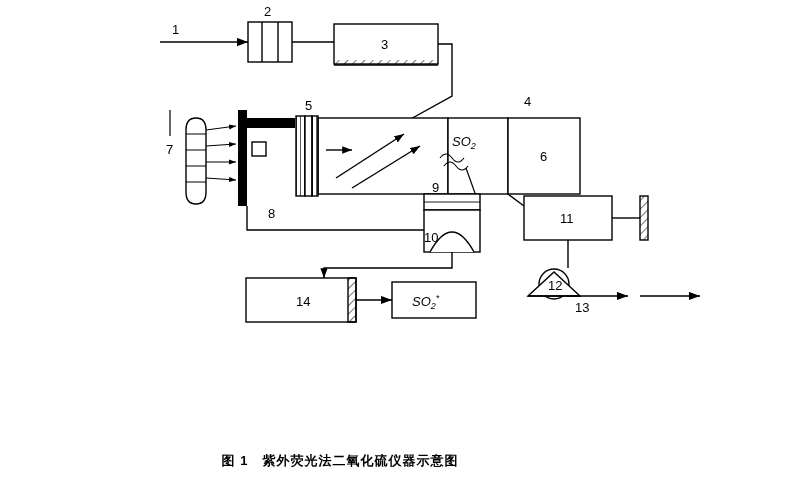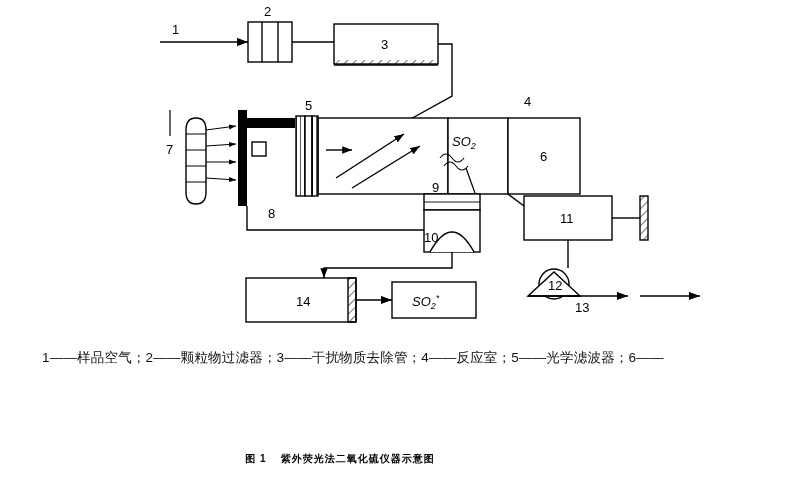--- a/index.html
+++ b/index.html
@@ -39,21 +39,21 @@
   }
   .legend .line {
     white-space: nowrap;
   }
   .caption {
     position: absolute;
     left: 0;
     top: 452px;
     width: 680px;
     text-align: center;
-    font-size: 10px;
+    font-size: 13px;
     font-weight: bold;
     letter-spacing: 1px;
     color: #000;
   }
   .caption .cap-num {
     margin-right: 14px;
   }
   text {
     font-family: "Liberation Sans", sans-serif;
   }
@@ -206,20 +206,19 @@
       <text x="575" y="312">13</text>
       <text x="296" y="306">14</text>
 
       <text x="452" y="146" font-style="italic" font-size="13"><tspan>SO</tspan><tspan font-size="9" dy="3">2</tspan></text>
 
       <text x="412" y="306" font-style="italic" font-size="13"><tspan>SO</tspan><tspan font-size="9" dy="3">2</tspan><tspan font-size="9" dy="-8">*</tspan></text>
     </g>
   </svg>
 
   <div class="legend">
-    <div class="line">1——样品空气；2——颗粒物过滤器；3——干扰物质去除管；4——反应室；5——光学滤波器；6——</div>
   </div>
 
   <div class="caption">
     <span class="cap-num">图 1</span><span>紫外荧光法二氧化硫仪器示意图</span>
   </div>
 
 </div>
 
 </body></html>

